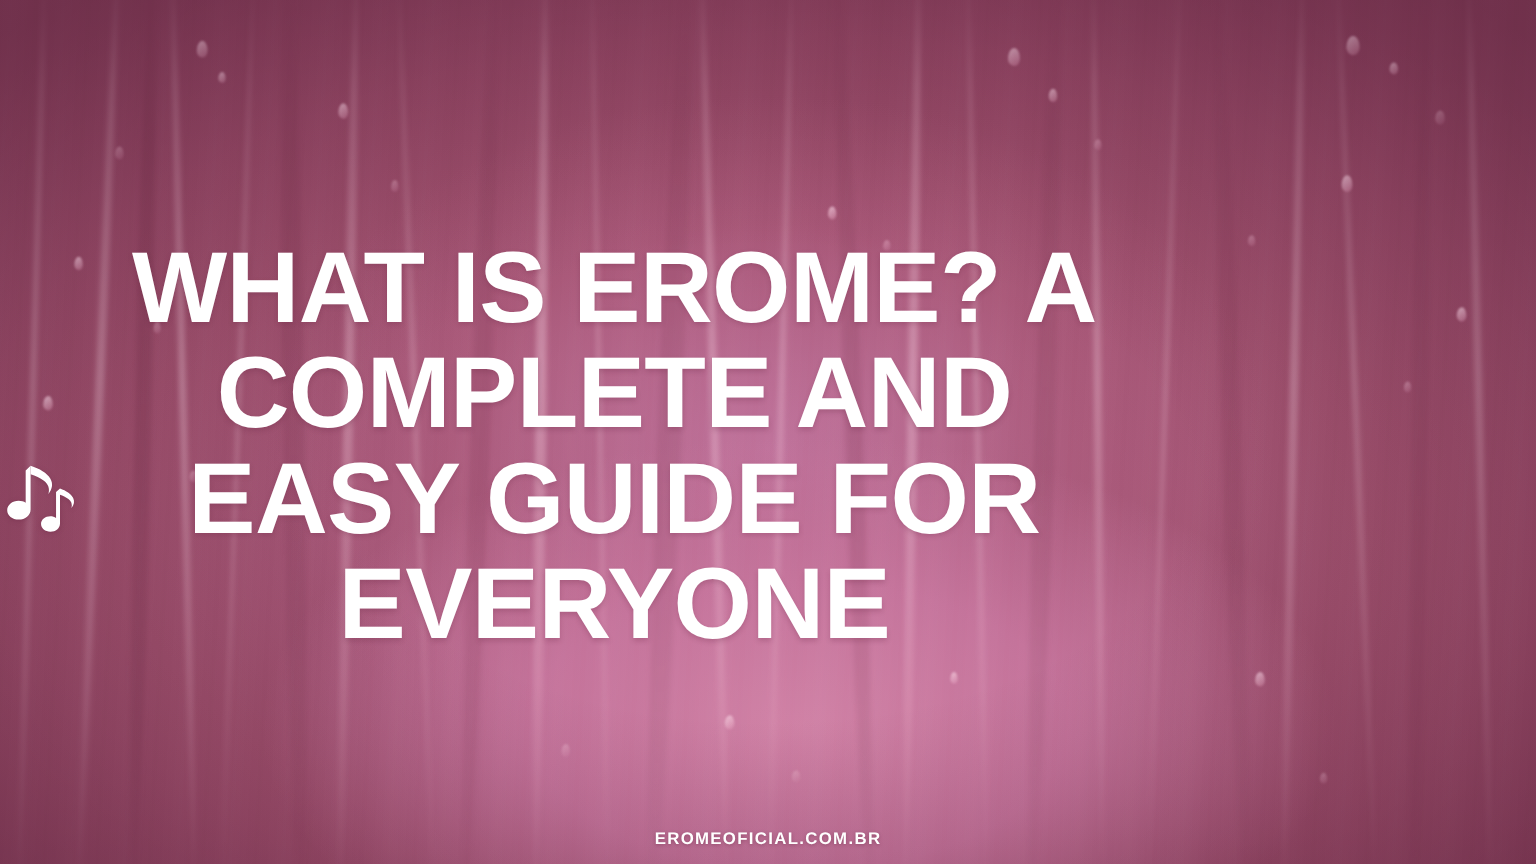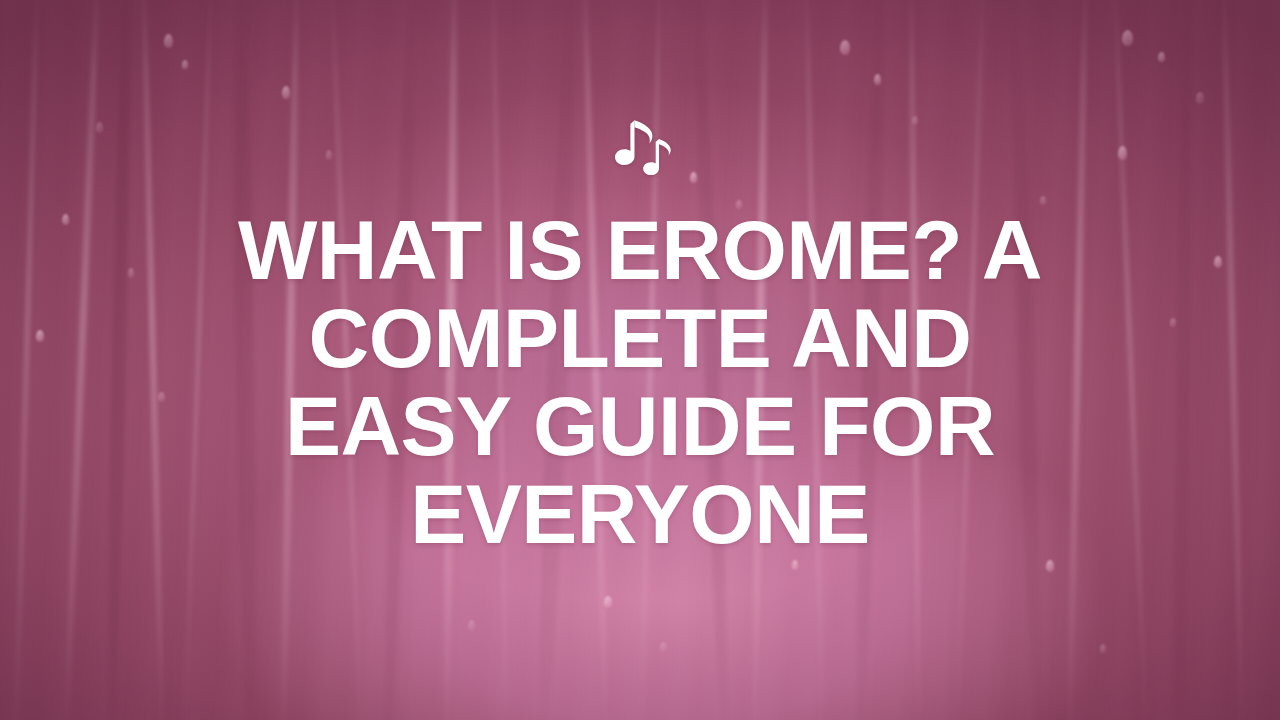--- a/index.html
+++ b/index.html
@@ -98,21 +98,21 @@
   
   .bg-wash {
     background: linear-gradient(180deg, rgba(150,66,100,0.20) 0%, rgba(150,66,100,0.05) 42%, rgba(150,66,100,0.16) 100%);
   }
 
   
   .content {
     position: absolute;
     inset: 0;
     display: flex;
-    flex-direction: column;
+    flex-direction: row;
     align-items: center;
   }
 
   .music-icon {
     margin-top: 116px;
     width: 62px;
     height: 68px;
     display: block;
     filter: drop-shadow(0 1px 2px rgba(92,28,56,0.30));
   }
@@ -221,14 +221,15 @@
         <path d="M25.5 4.2 L25.5 40.5 C25.5 45.4 21.0 49.0 15.6 49.0 C10.2 49.0 6.0 45.6 6.0 41.2 C6.0 36.8 10.2 33.3 15.6 33.3 C17.8 33.3 19.8 33.9 21.4 34.9 L21.4 8.0 L25.5 4.2 Z"></path>
         <path d="M25.5 4.2 C33.0 6.6 39.2 10.2 42.0 15.0 C44.4 19.2 43.6 23.6 40.4 27.6 C41.6 22.8 40.2 19.4 36.6 16.6 C33.4 14.1 29.6 12.4 25.5 11.2 Z"></path>
         <path d="M50.0 23.0 L50.0 52.2 C50.0 56.2 46.4 59.1 42.0 59.1 C37.6 59.1 34.2 56.3 34.2 52.7 C34.2 49.1 37.6 46.3 42.0 46.3 C43.8 46.3 45.4 46.8 46.7 47.6 L46.7 26.0 L50.0 23.0 Z"></path>
         <path d="M50.0 23.0 C55.2 24.9 59.2 27.5 60.9 30.8 C62.4 33.7 61.8 36.7 59.6 39.4 C60.4 36.1 59.4 33.8 57.0 31.9 C54.8 30.2 52.4 29.0 50.0 28.2 Z"></path>
       </g>
     </svg>
 
     <h1 class="title">What Is Erome? A Complete and Easy Guide for Everyone</h1>
   </div>
 
+  <div class="footer">EROMEOFICIAL.COM.BR</div>
 
 </div>
 
 </body></html>

